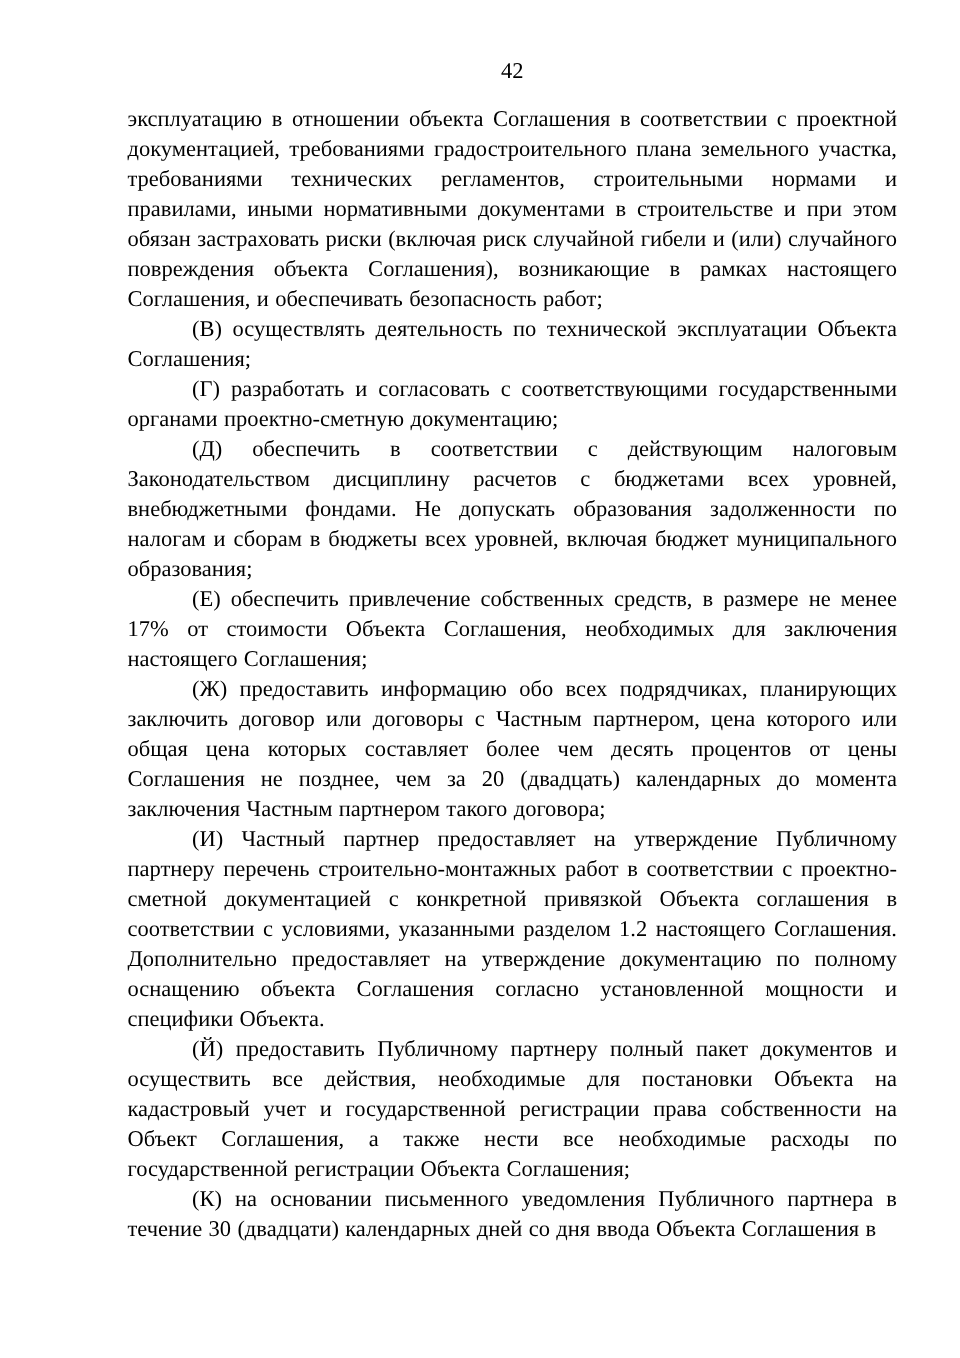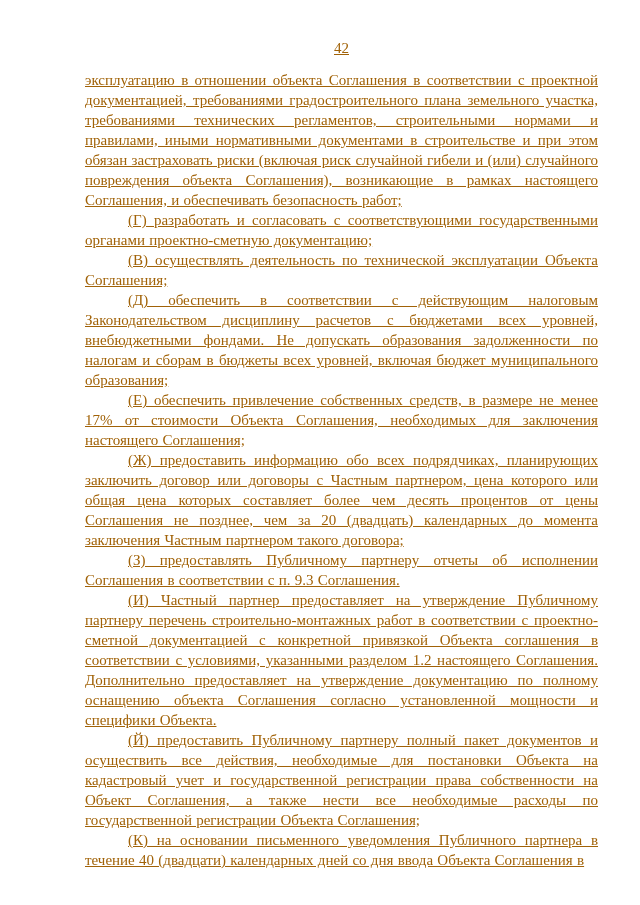--- a/index.html
+++ b/index.html
@@ -9,22 +9,21 @@
   }
   .page {
     position: relative;
     width: 640px;
     height: 905px;
     background: #ffffff;
     box-sizing: border-box;
     padding: 38px 42px 0 85px;
     overflow: hidden;
     font-family: "Liberation Serif", "DejaVu Serif", serif;
-    color: #a16207;
-    text-decoration: underline;
+    color: #000000;
   }
   .page-number {
     text-align: center;
     font-size: 15px;
     line-height: 20px;
     margin-bottom: 12px;
   }
   .doc-body {
     font-size: 15px;
     line-height: 20px;
@@ -39,23 +38,22 @@
     text-indent: 43px;
   }
 </style>
 </head>
 <body>
 
 <div class="page">
   <div class="page-number">42</div>
   <div class="doc-body">
       <p class="para">эксплуатацию в отношении объекта Соглашения в соответствии с проектной документацией, требованиями градостроительного плана земельного участка, требованиями технических регламентов, строительными нормами и правилами, иными нормативными документами в строительстве и при этом обязан застраховать риски (включая риск случайной гибели и (или) случайного повреждения объекта Соглашения), возникающие в рамках настоящего Соглашения, и обеспечивать безопасность работ;</p>
+      <p class="para indent">(В) осуществлять деятельность по технической эксплуатации Объекта Соглашения;</p>
       <p class="para indent">(Г) разработать и согласовать с соответствующими государственными органами проектно-сметную документацию;</p>
-      <p class="para indent">(В) осуществлять деятельность по технической эксплуатации Объекта Соглашения;</p>
       <p class="para indent">(Д) обеспечить в соответствии с действующим налоговым Законодательством дисциплину расчетов с бюджетами всех уровней, внебюджетными фондами. Не допускать образования задолженности по налогам и сборам в бюджеты всех уровней, включая бюджет муниципального образования;</p>
       <p class="para indent">(Е) обеспечить привлечение собственных средств, в размере не менее 17% от стоимости Объекта Соглашения, необходимых для заключения настоящего Соглашения;</p>
       <p class="para indent">(Ж) предоставить информацию обо всех подрядчиках, планирующих заключить договор или договоры с Частным партнером, цена которого или общая цена которых составляет более чем десять процентов от цены Соглашения не позднее, чем за 20 (двадцать) календарных до момента заключения Частным партнером такого договора;</p>
-      <p class="para indent">(З) предоставлять Публичному партнеру отчеты об исполнении Соглашения в соответствии с п. 9.3 Соглашения.</p>
       <p class="para indent">(И) Частный партнер предоставляет на утверждение Публичному партнеру перечень строительно-монтажных работ в соответствии с проектно-сметной документацией с конкретной привязкой Объекта соглашения в соответствии с условиями, указанными разделом 1.2 настоящего Соглашения. Дополнительно предоставляет на утверждение документацию по полному оснащению объекта Соглашения согласно установленной мощности и специфики Объекта.</p>
       <p class="para indent">(Й) предоставить Публичному партнеру полный пакет документов и осуществить все действия, необходимые для постановки Объекта на кадастровый учет и государственной регистрации права собственности на Объект Соглашения, а также нести все необходимые расходы по государственной регистрации Объекта Соглашения;</p>
-      <p class="para indent">(К) на основании письменного уведомления Публичного партнера в течение 40 (двадцати) календарных дней со дня ввода Объекта Соглашения в</p>
+      <p class="para indent">(К) на основании письменного уведомления Публичного партнера в течение 30 (двадцати) календарных дней со дня ввода Объекта Соглашения в</p>
     </div>
 </div>
 
 </body></html>

